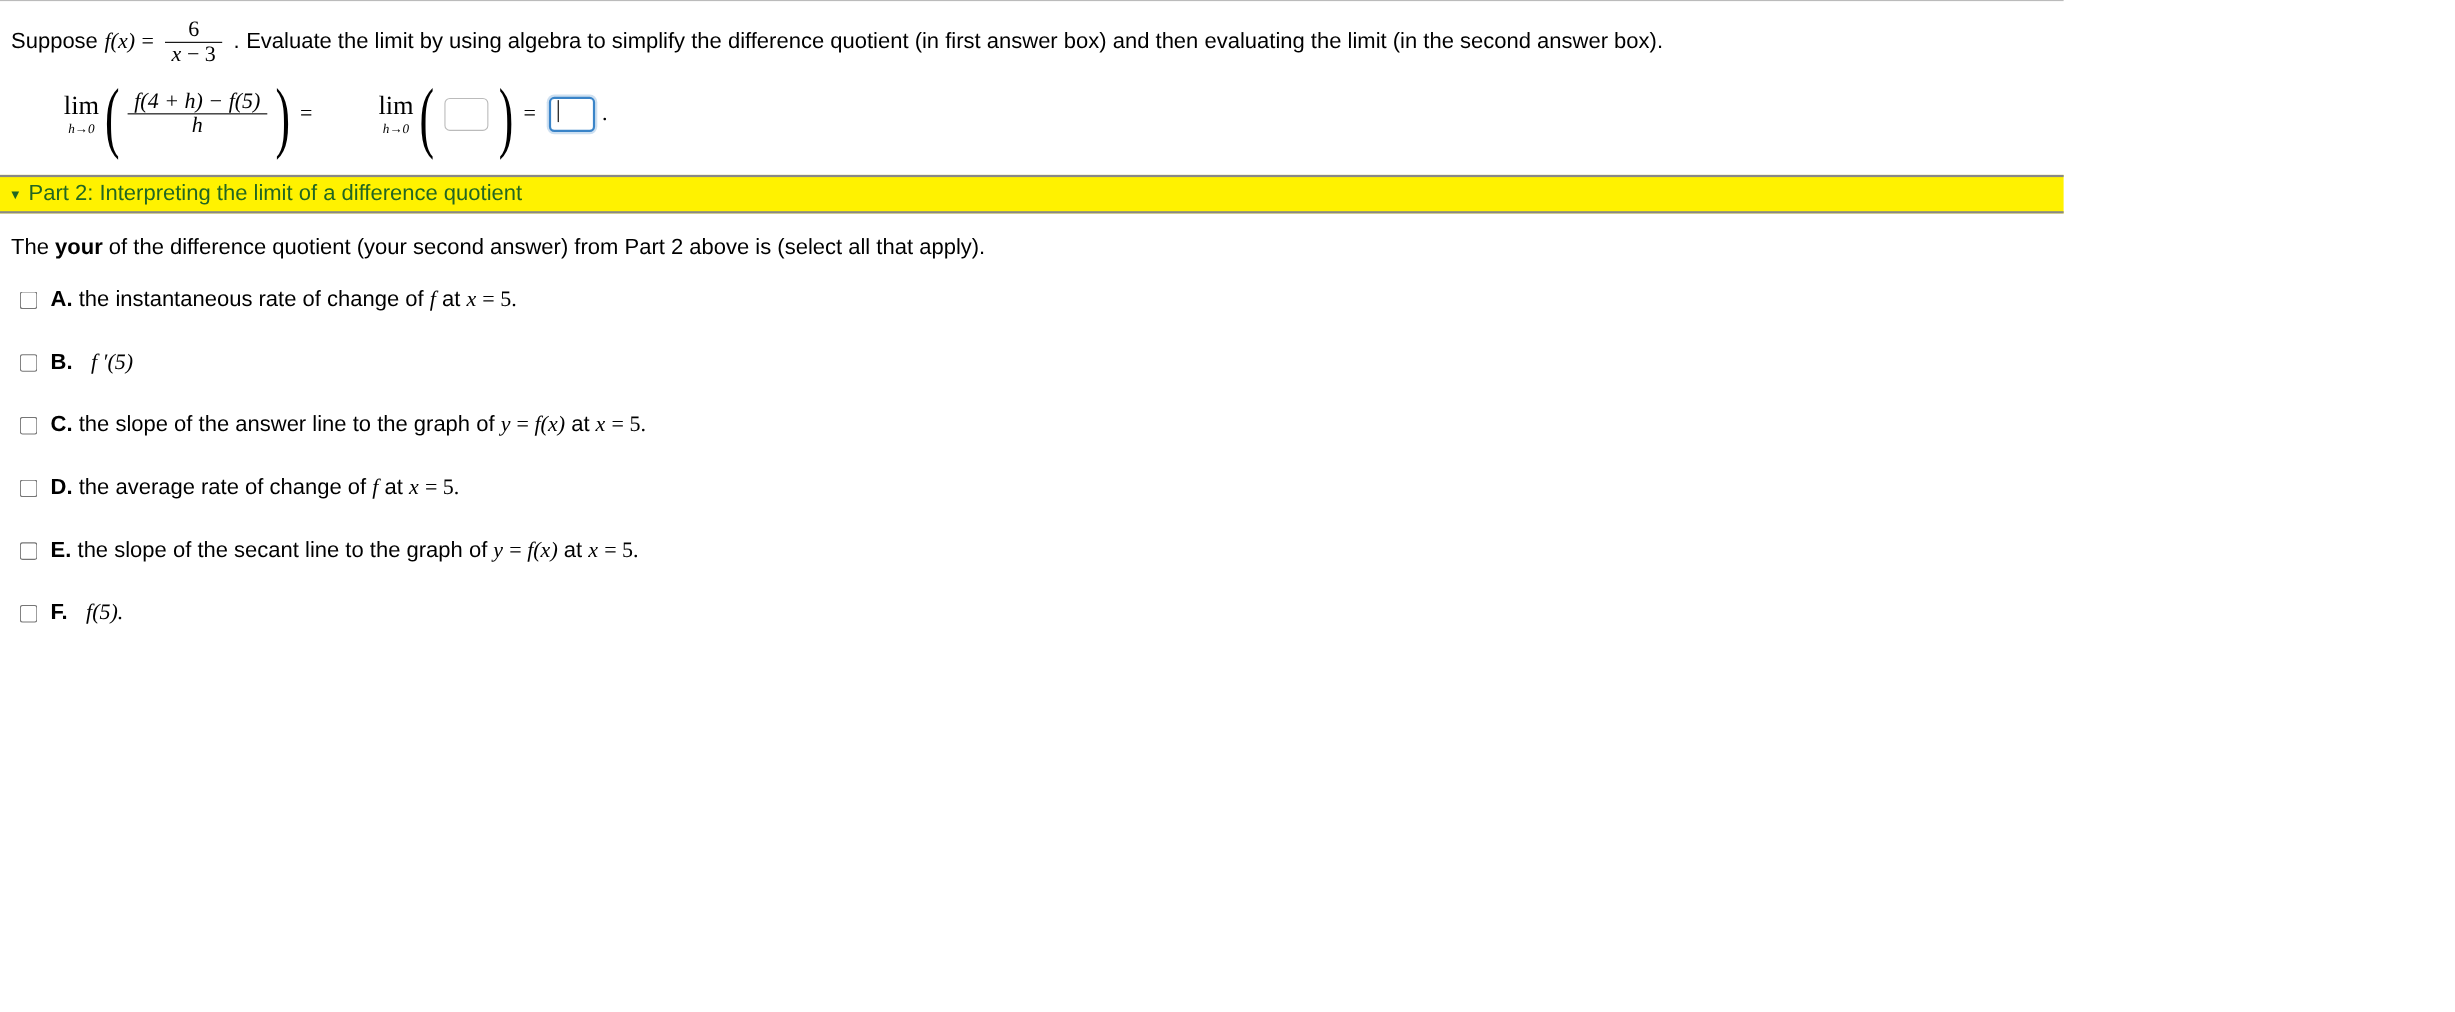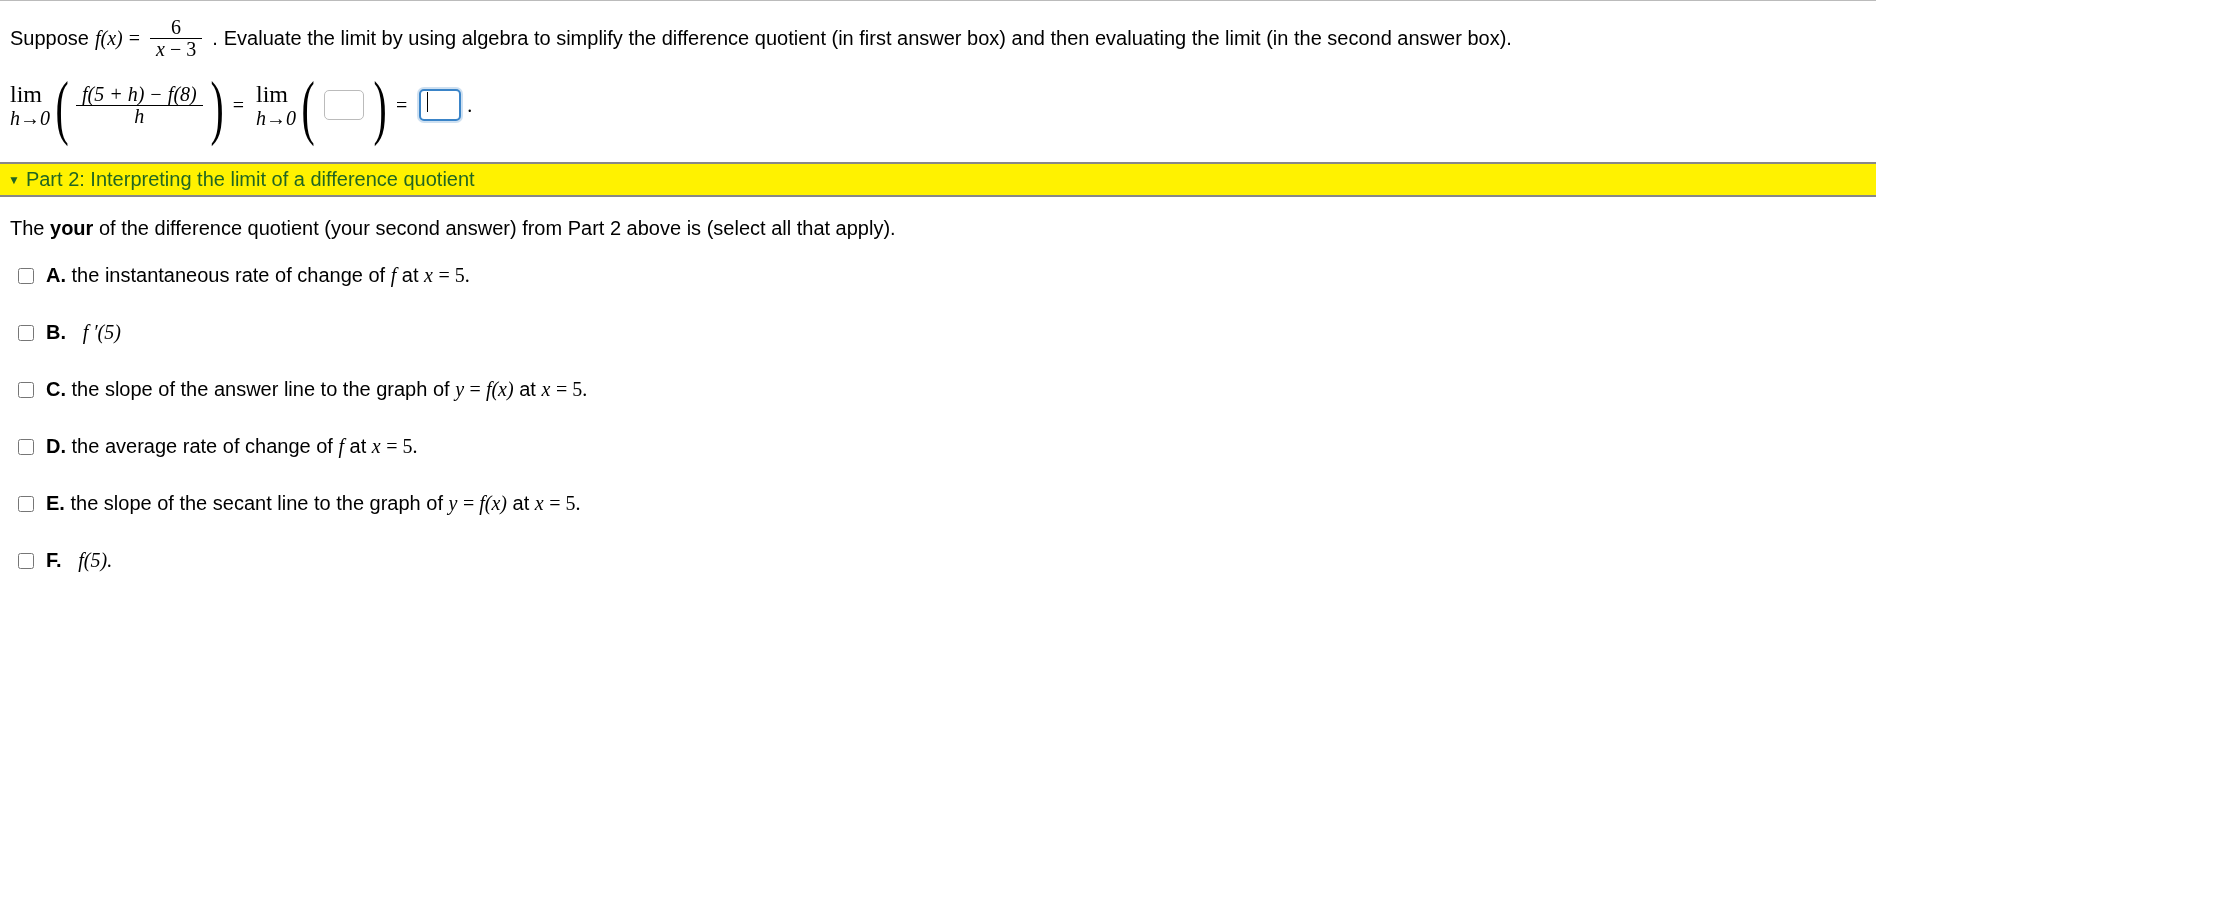--- a/index.html
+++ b/index.html
@@ -38,26 +38,27 @@
     margin: 0 4px;
   }
   .frac .num { padding: 0 6px; }
   .frac .bar { width: 100%; border-top: 1.4px solid #000; }
   .frac .den { padding: 0 6px; }
 
   
   .lim {
     display: inline-flex;
     flex-direction: column;
-    align-items: flex-start;
+    align-items: center;
     line-height: 1;
     margin-right: 2px;
+    margin-left: 48px;
   }
   .lim .limtop { font-family: "Times New Roman", serif; font-size: 24px; }
-  .lim .limsub { font-family: "Times New Roman", serif; font-size: 20px; margin-top: 2px; }
+  .lim .limsub { font-family: "Times New Roman", serif; font-size: 12px; margin-top: 2px; }
 
   
   .paren {
     font-family: "Times New Roman", serif;
     font-size: 72px;
     line-height: 0.55;
     display: inline-block;
     transform: scaleX(0.55);
     margin: 0 -8px;
     position: relative;
@@ -160,21 +161,21 @@
       <span>Evaluate the limit by using algebra to simplify the difference quotient (in first answer box) and then evaluating the limit (in the second answer box).</span>
     </div>
 
     <div class="row eq-line">
       <span class="lim">
         <span class="limtop">lim</span>
         <span class="limsub math-i">h→0</span>
       </span>
       <span class="paren">(</span>
       <span class="frac math">
-        <span class="num math-i">f(5 + h) − f(8)</span>
+        <span class="num math-i">f(4 + h) − f(5)</span>
         <span class="bar"></span>
         <span class="den math-i">h</span>
       </span>
       <span class="paren">)</span>
 
       <span class="math" style="margin:0 6px;"> = </span>
 
       <span class="lim">
         <span class="limtop">lim</span>
         <span class="limsub math-i">h→0</span>

